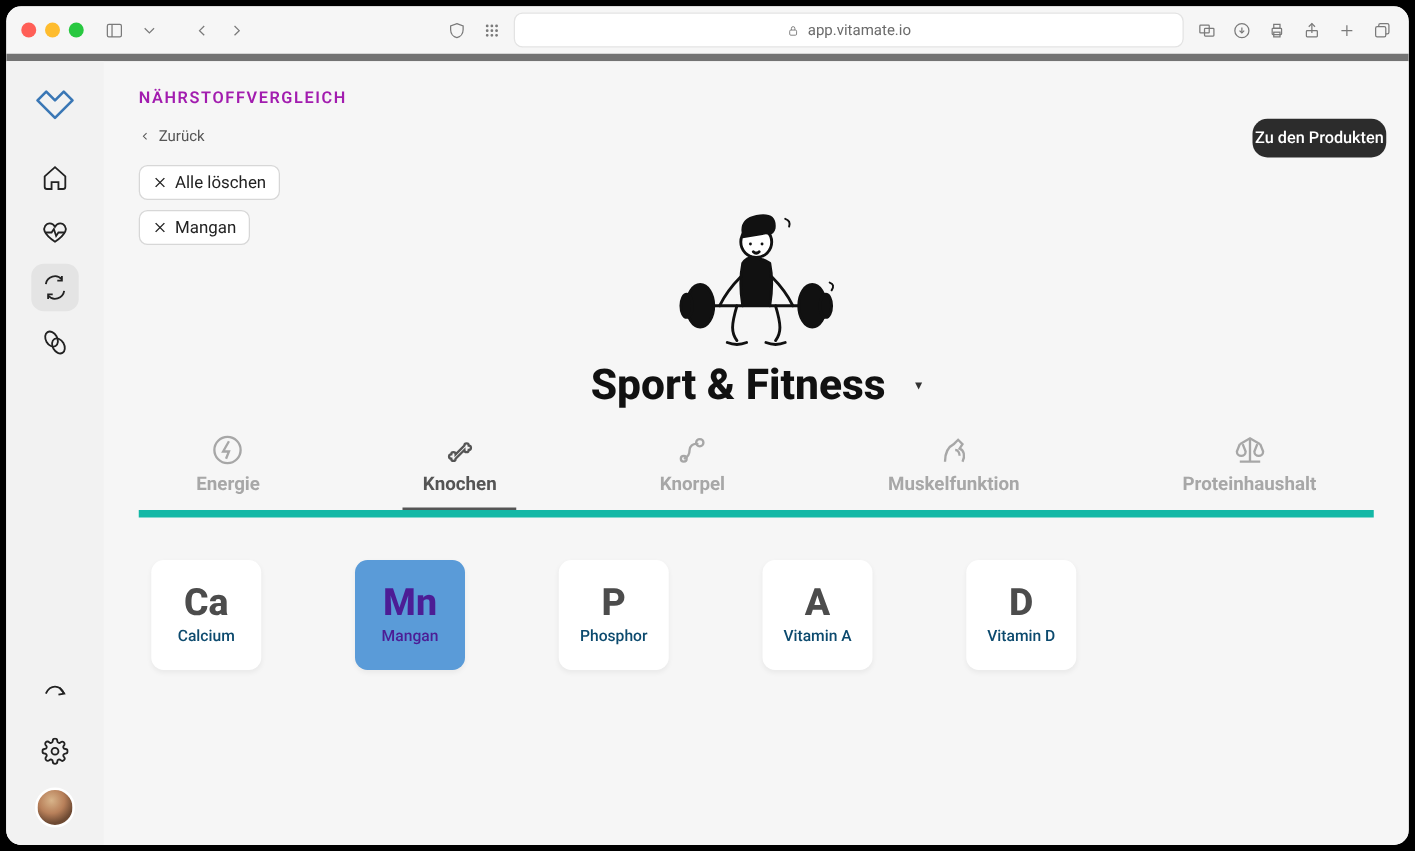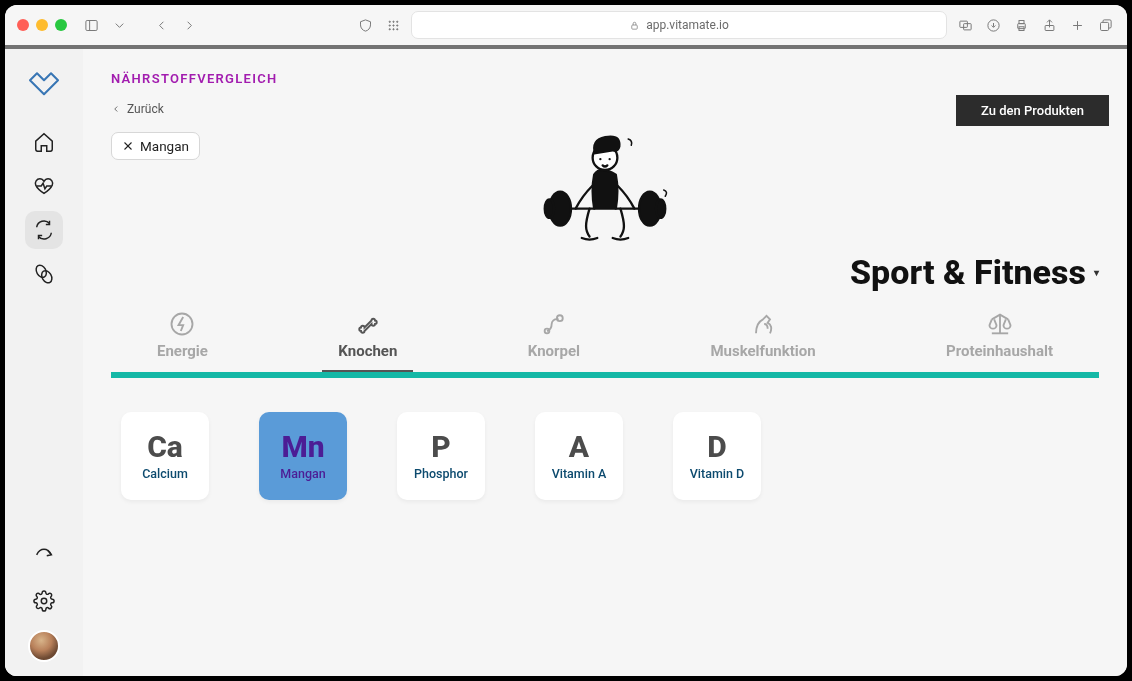--- a/index.html
+++ b/index.html
@@ -21,21 +21,21 @@
   }
 
   
   .chrome {
     height: 44px;
     display: flex;
     align-items: center;
     padding: 0 12px;
     gap: 8px;
     background: #f6f6f6;
-    border-bottom: 4px solid #737373;
+    border-bottom: 6px solid #737373;
   }
   .traffic { display:flex; gap:7px; margin-right:6px; }
   .tl { width:12px; height:12px; border-radius:50%; }
   .tl.red{background:#ff5f57;} .tl.yel{background:#febc2e;} .tl.grn{background:#28c840;}
   .chrome-icon { width:20px; height:20px; display:flex; align-items:center; justify-content:center; color:#777; }
   .chrome-sep { width:6px; }
   .urlbar {
     flex:1;
     height:28px;
     background:#fff;
@@ -110,22 +110,22 @@
     cursor:pointer;
   }
   .back-row svg{width:10px;height:10px;stroke:#555;stroke-width:2;fill:none;}
 
   .cta {
     position:absolute;
     top:46px; right:18px;
     background:#2c2c2c;
     color:#fff;
     font-size:13px;
-    padding:8px 25px;
-    border-radius:0;
+    padding:8px 2px;
+    border-radius:12px;
     font-weight:500;
   }
 
   .chips {
     margin-top:16px;
     display:flex; flex-direction:column; gap:8px; align-items:flex-start;
   }
   .chip {
     display:inline-flex; align-items:center; gap:6px;
     background:#fff; border:1px solid #d7d7d7; border-radius:7px;
@@ -138,21 +138,21 @@
     width:170px; height:160px;
     display:block;
   }
 
   .category-title {
     text-align:center;
     font-size:34px;
     font-weight:800;
     color:#111;
     margin-top:2px;
-    display:flex; align-items:center; justify-content:flex-end; gap:8px;
+    display:flex; align-items:center; justify-content:center; gap:24px;
   }
   .category-title .chev { font-size:10px; color:#333; }
 
   .tabs {
     margin-top:14px;
     display:flex;
     justify-content:space-between;
     border-bottom:6px solid #14b8a6;
     padding:0 30px;
   }
@@ -163,21 +163,21 @@
     border-bottom:2px solid transparent;
     cursor:pointer;
   }
   .tab svg{width:28px;height:28px;stroke:#a7a7a7;stroke-width:1.6;fill:none;}
   .tab.active { color:#555; border-bottom-color:#555; }
   .tab.active svg{stroke:#555;}
 
   .nutrients {
     margin-top:34px;
     display:flex;
-    gap:50px;
+    gap:75px;
     justify-content:flex-start;
     padding:0 10px;
   }
   .nut {
     width:88px; height:88px;
     background:#fff;
     border-radius:10px;
     display:flex; flex-direction:column; align-items:center; justify-content:center;
     box-shadow:0 2px 4px rgba(0,0,0,0.05);
     cursor:pointer;
@@ -345,20 +345,27 @@
             <polyline points="15 18 9 12 15 6"></polyline>
           </svg>
         <span>Zurück</span>
       </div>
 
       <div class="cta">
         <span>Zu den Produkten</span>
       </div>
 
       <div class="chips">
+        <div class="chip">
+          <svg viewBox="0 0 24 24">
+              <line x1="5" y1="5" x2="19" y2="19"></line>
+              <line x1="19" y1="5" x2="5" y2="19"></line>
+            </svg>
+          <span>Alle löschen</span>
+        </div>
         <div class="chip">
           <svg viewBox="0 0 24 24">
               <line x1="5" y1="5" x2="19" y2="19"></line>
               <line x1="19" y1="5" x2="5" y2="19"></line>
             </svg>
           <span>Mangan</span>
         </div>
       </div>
 
       <svg class="illus" viewBox="0 0 220 200" style="margin-top:-70px">

